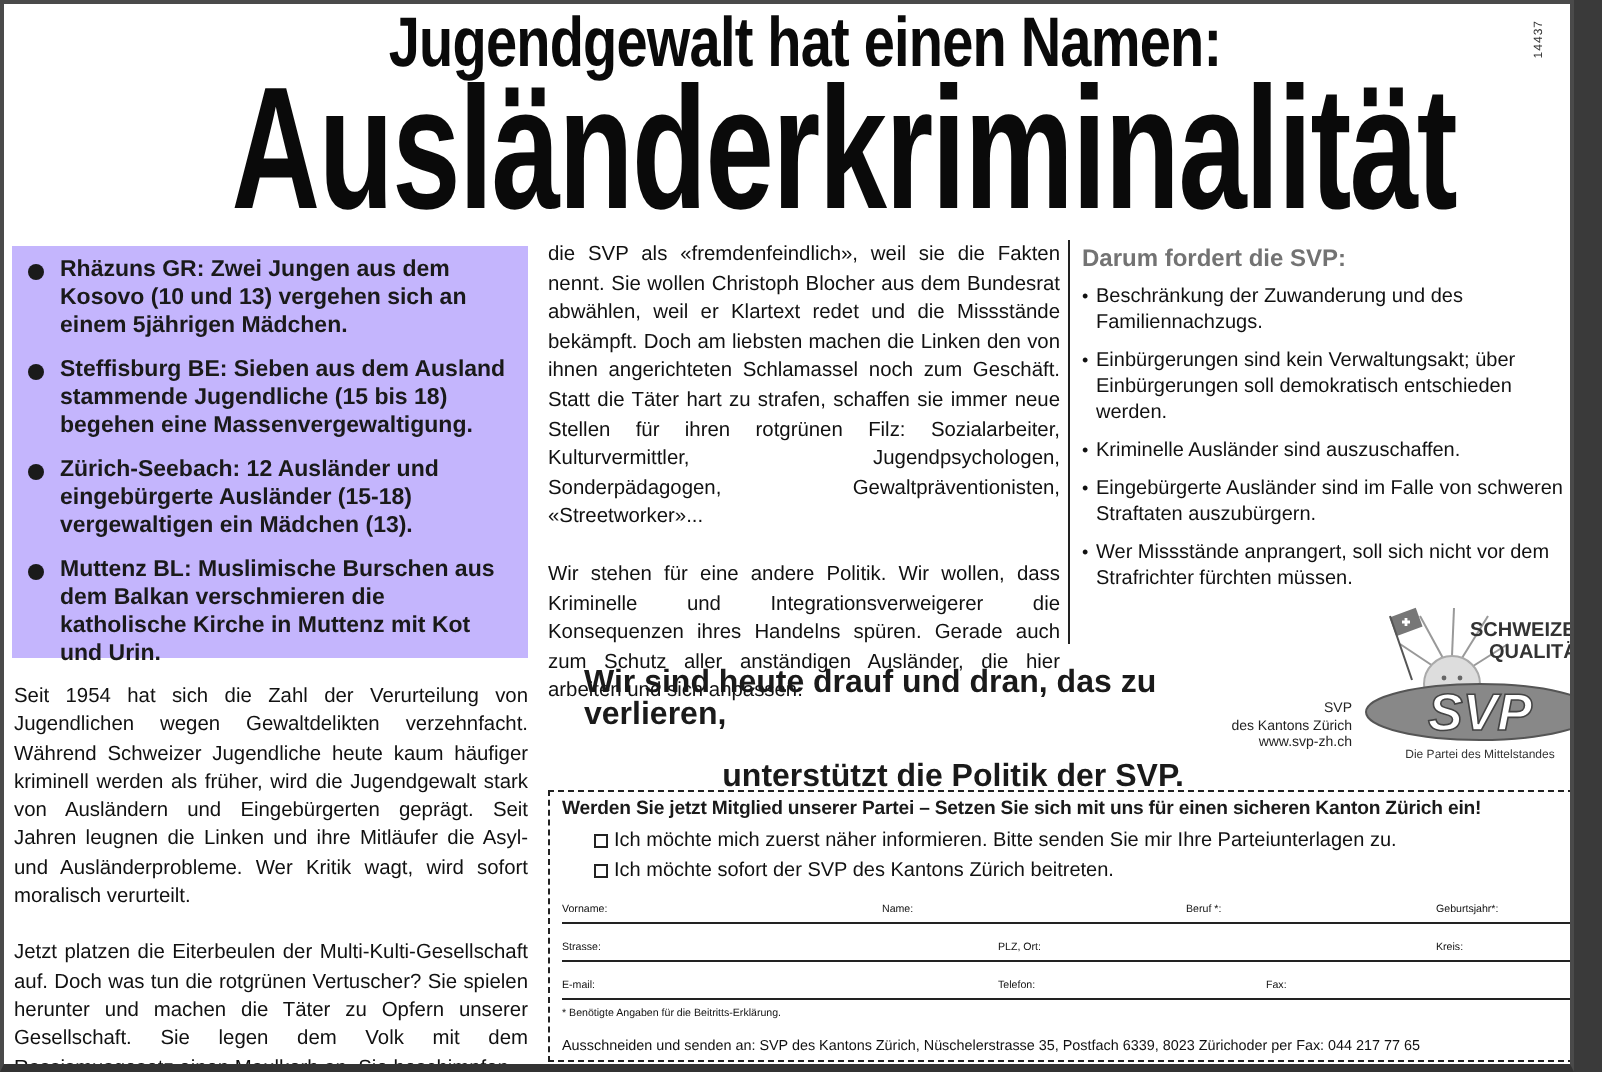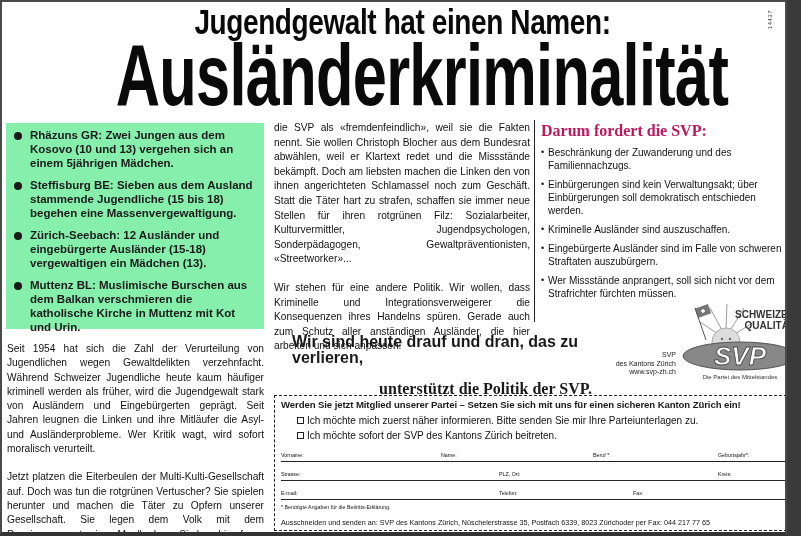--- a/index.html
+++ b/index.html
@@ -18,47 +18,47 @@
     font-family: "Liberation Sans", sans-serif; font-weight: bold; font-size: 35px;
     line-height: 36px; letter-spacing: -0.5px; transform: scaleX(0.80); transform-origin: center top;
     top: 2px; color: #0a0a0a;
   }
   .headline2 {
     position: absolute; left: -6px; top: 34px; width: 812px; text-align: center;
     font-weight: bold; font-size: 87px; line-height: 78px; letter-spacing: -1px;
     transform: scaleX(0.705); transform-origin: center top; color: #0a0a0a;
   }
   .grey-box {
-    position: absolute; left: 4px; top: 121px; width: 258px; height: 206px; background: #86efac;
+    position: absolute; left: 4px; top: 121px; width: 258px; height: 206px; background: #c4b5fd;
     padding: 5px 6px 0 6px;
   }
   .incident { display: flex; margin-bottom: 8px; }
   .incident .dot { width: 8px; height: 8px; border-radius: 50%; background: #1a1a1a; margin: 4px 8px 0 2px; flex-shrink: 0; }
   .incident .txt { font-weight: bold; font-size: 11.5px; line-height: 14px; color: #1a1a1a; }
   .col-left-text {
     position: absolute; left: 5px; top: 340px; width: 257px; font-size: 10.2px; line-height: 14.3px;
     text-align: justify;
   }
   .col-left-text p { margin-bottom: 14px; }
   .col-mid {
     position: absolute; left: 272px; top: 119px; width: 256px; font-size: 10.2px; line-height: 14.6px;
     text-align: justify;
   }
   .col-mid p { margin-bottom: 14px; }
   .vline-mid { position: absolute; left: 532px; top: 118px; width: 1px; height: 202px; background: #222; }
   .vline-right { position: absolute; left: 793px; top: 118px; width: 2px; height: 180px; background: #222; }
   .col-right { position: absolute; left: 539px; top: 120px; width: 250px; }
-  .col-right h3 { font-size: 16px; font-weight: bold; margin-bottom: 6px; color: #be185d; font-family: Liberation Serif, serif; }
+  .col-right h3 { font-size: 12px; font-weight: bold; margin-bottom: 6px; color: #737373; }
   .demand { display: flex; font-size: 10px; line-height: 13px; margin-bottom: 6px; }
   .demand .b { width: 7px; flex-shrink: 0; font-size: 9px; }
   .slogan {
     position: absolute; left: 290px; top: 332px; width: 300px; font-weight: bold;
     font-size: 16px; line-height: 15.5px; color: #1a1a1a;
   }
-  .slogan .l3 { display: block; text-align: right; font-family: Liberation Serif, serif; }
+  .slogan .l3 { display: block; text-align: right; }
   .svp-small {
     position: absolute; left: 598px; top: 349px; width: 76px; text-align: right;
     font-size: 7px; line-height: 8.5px; color: #222;
   }
   .logo { position: absolute; left: 680px; top: 298px; width: 116px; height: 82px; }
   .form {
     position: absolute; left: 272px; top: 393px; width: 523px; height: 136px;
     border: 1px dashed #222; padding: 3px 6px;
   }
   .form h4 { font-size: 9.6px; font-weight: bold; margin-bottom: 5px; color: #1a1a1a; letter-spacing: -0.1px; }

